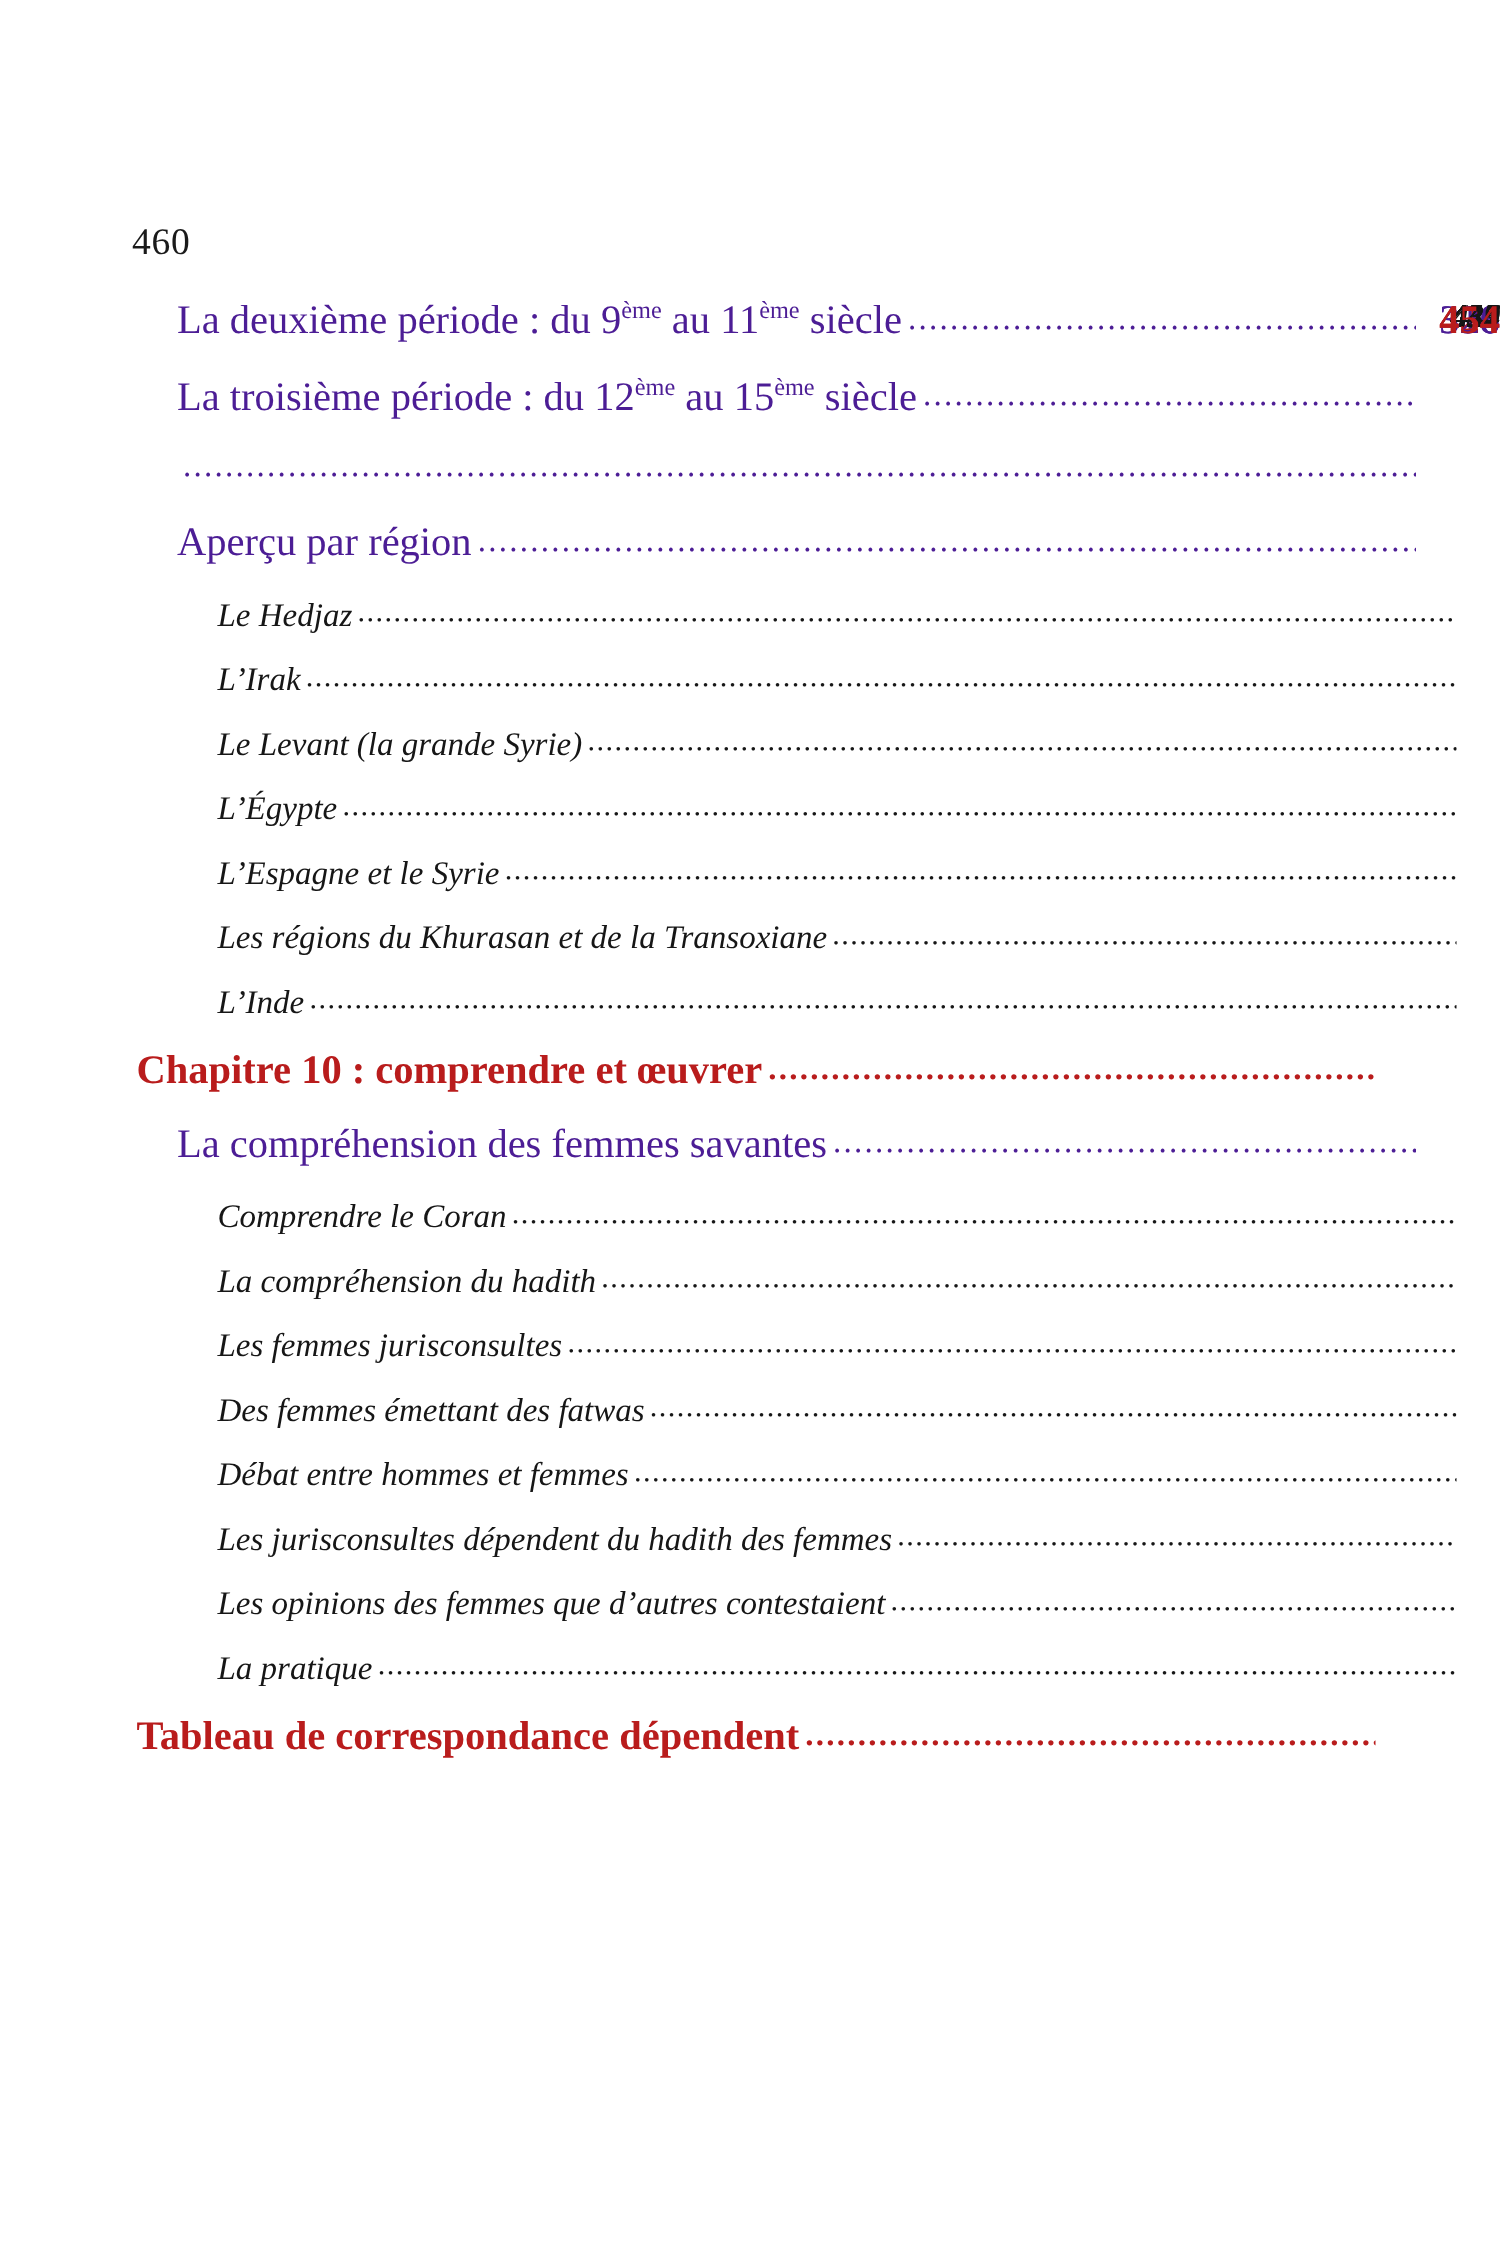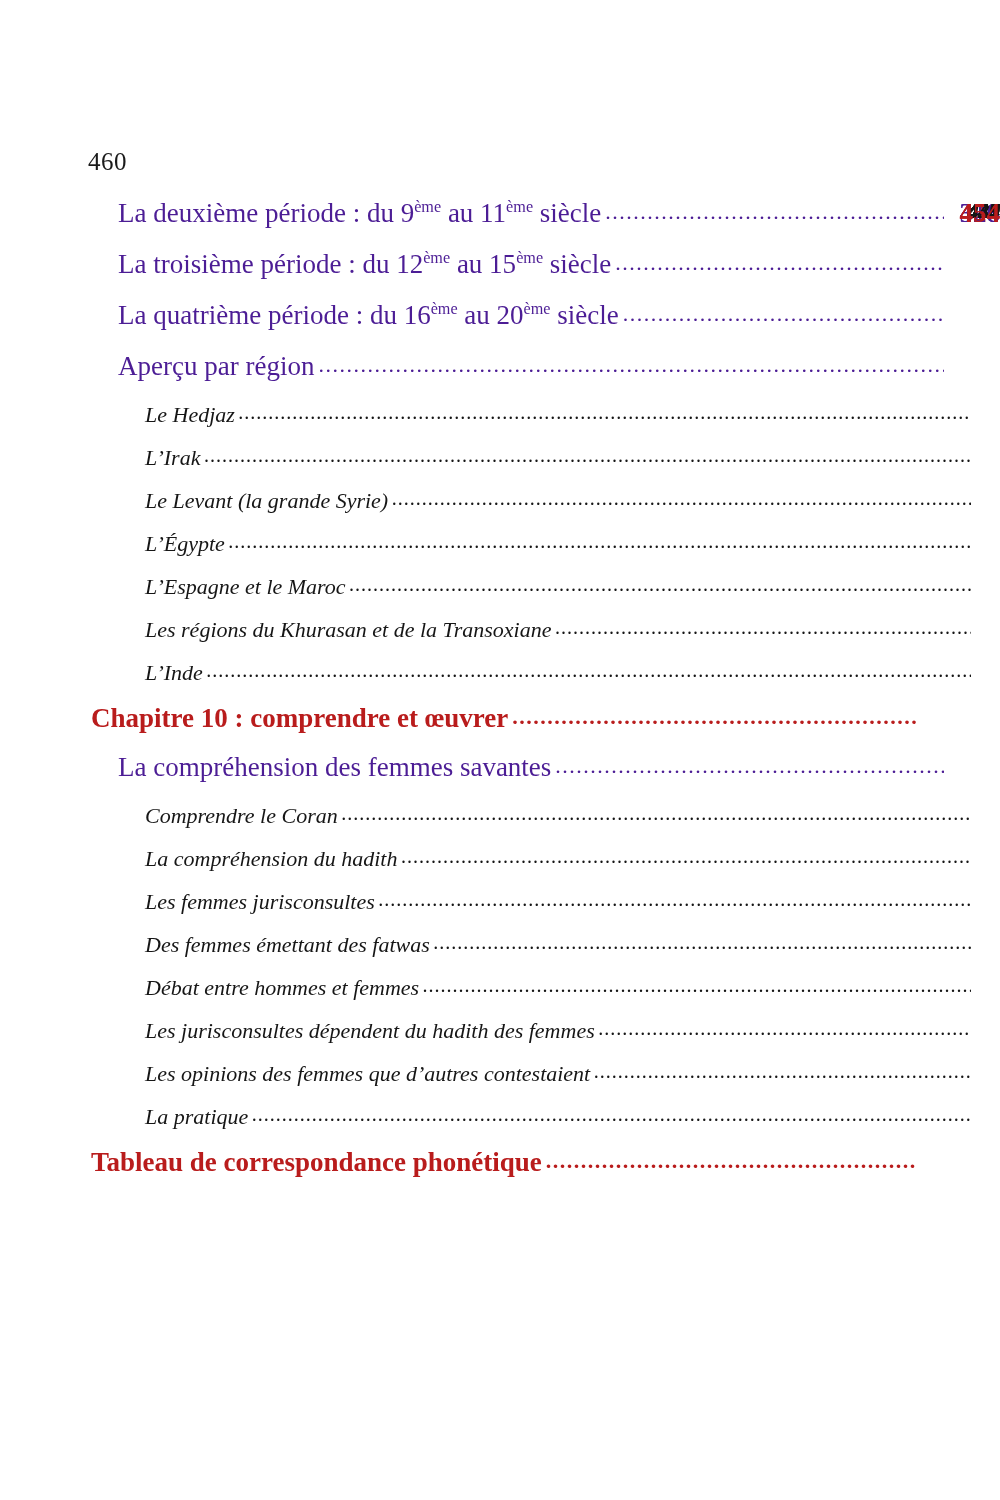--- a/index.html
+++ b/index.html
@@ -136,21 +136,20 @@
         <span class="label">La deuxième période : du 9<sup>ème</sup> au 11<sup>ème</sup> siècle</span>
         <span class="leader">........................................................................................................................................................................................................</span>
         <span class="page">390</span>
       </div>
       <div class="entry lvl1">
         <span class="label">La troisième période : du 12<sup>ème</sup> au 15<sup>ème</sup> siècle</span>
         <span class="leader">........................................................................................................................................................................................................</span>
         <span class="page">398</span>
       </div>
       <div class="entry lvl1">
-        <span class="label">La quatrième période : du 16<sup>ème</sup> au 20<sup>ème</sup> siècle</span>
         <span class="leader">........................................................................................................................................................................................................</span>
         <span class="page">404</span>
       </div>
       <div class="entry lvl1">
         <span class="label">Aperçu par région</span>
         <span class="leader">........................................................................................................................................................................................................</span>
         <span class="page">410</span>
       </div>
       <div class="entry lvl2">
         <span class="label">Le Hedjaz</span>
@@ -166,21 +165,21 @@
         <span class="label">Le Levant (la grande Syrie)</span>
         <span class="leader">........................................................................................................................................................................................................</span>
         <span class="page">414</span>
       </div>
       <div class="entry lvl2">
         <span class="label">L’Égypte</span>
         <span class="leader">........................................................................................................................................................................................................</span>
         <span class="page">415</span>
       </div>
       <div class="entry lvl2">
-        <span class="label">L’Espagne et le Maroc</span>
+        <span class="label">L’Espagne et le Syrie</span>
         <span class="leader">........................................................................................................................................................................................................</span>
         <span class="page">420</span>
       </div>
       <div class="entry lvl2">
         <span class="label">Les régions du Khurasan et de la Transoxiane</span>
         <span class="leader">........................................................................................................................................................................................................</span>
         <span class="page">421</span>
       </div>
       <div class="entry lvl2">
         <span class="label">L’Inde</span>
@@ -231,20 +230,20 @@
         <span class="label">Les opinions des femmes que d’autres contestaient</span>
         <span class="leader">........................................................................................................................................................................................................</span>
         <span class="page">442</span>
       </div>
       <div class="entry lvl2">
         <span class="label">La pratique</span>
         <span class="leader">........................................................................................................................................................................................................</span>
         <span class="page">444</span>
       </div>
       <div class="entry chapter final">
-        <span class="label">Tableau de correspondance phonétique</span>
+        <span class="label">Tableau de correspondance dépendent</span>
         <span class="leader">........................................................................................................................................................................................................</span>
         <span class="page">454</span>
       </div>
     </div>
 
 
 </div>
 
 </body></html>

